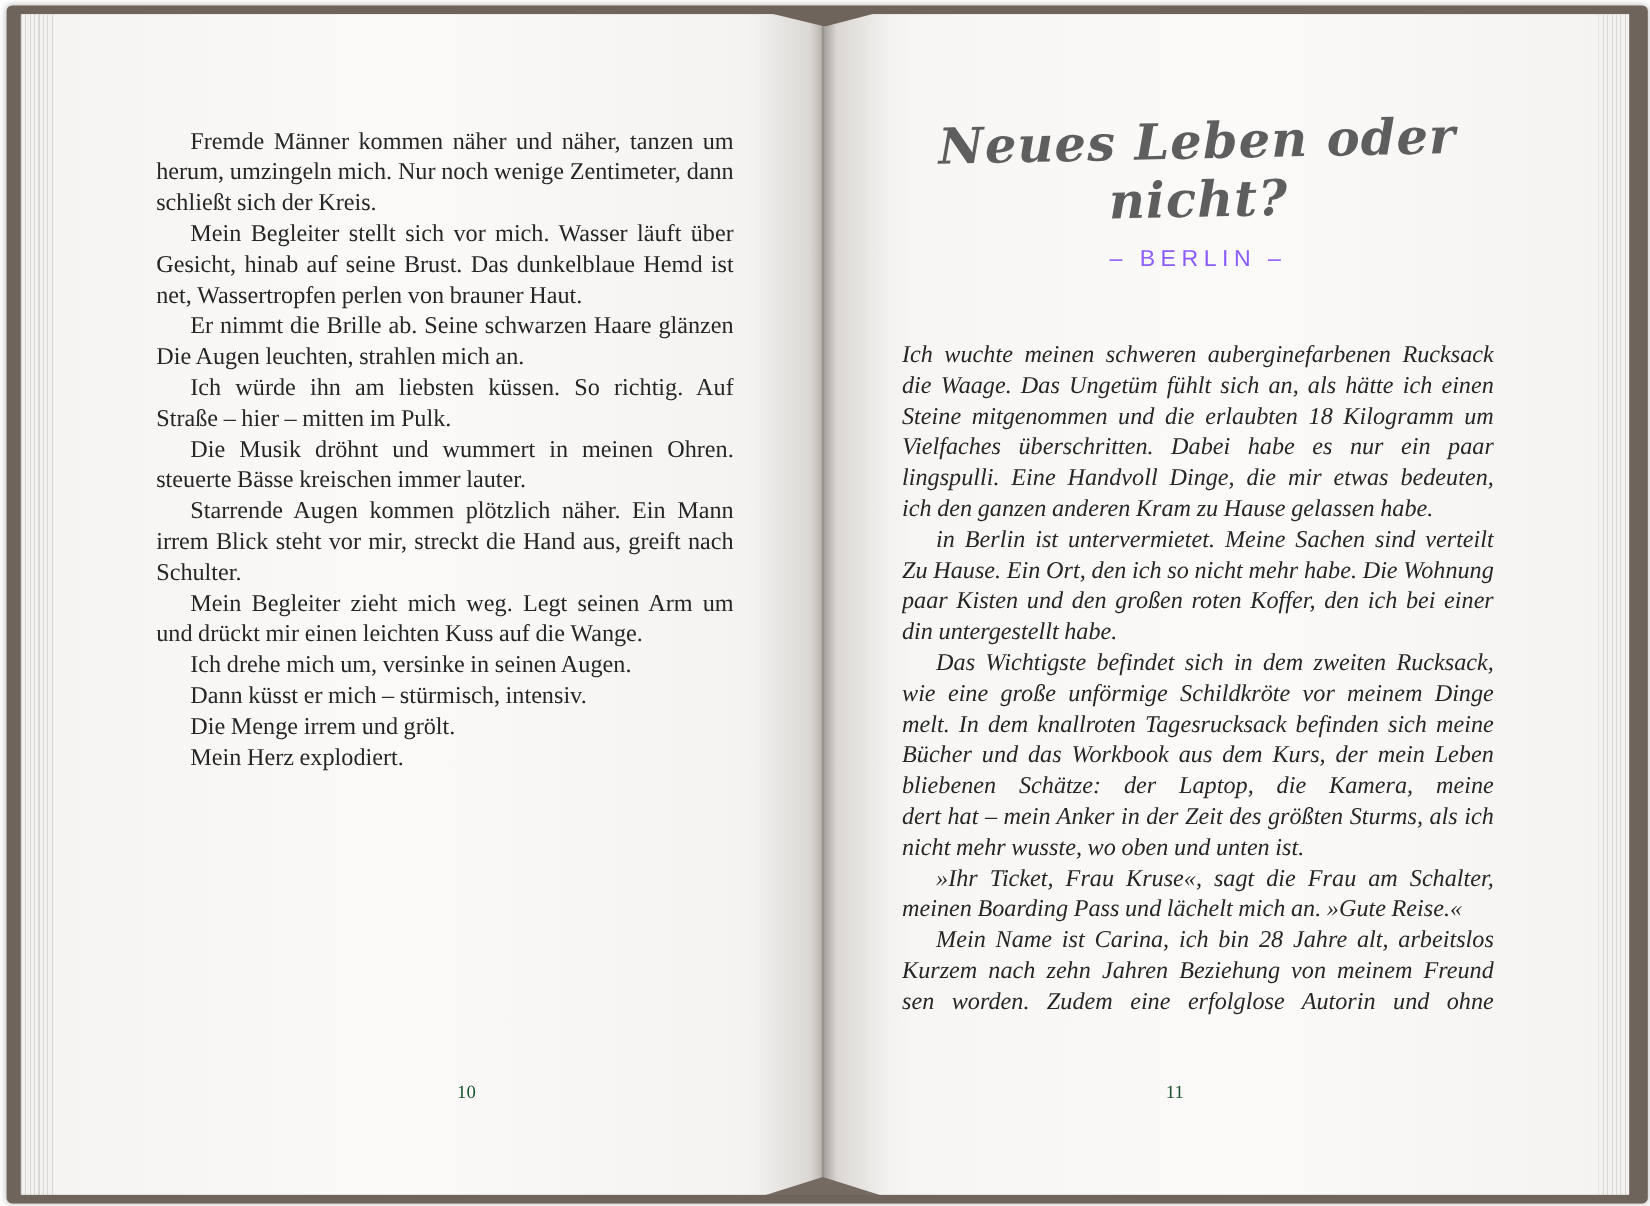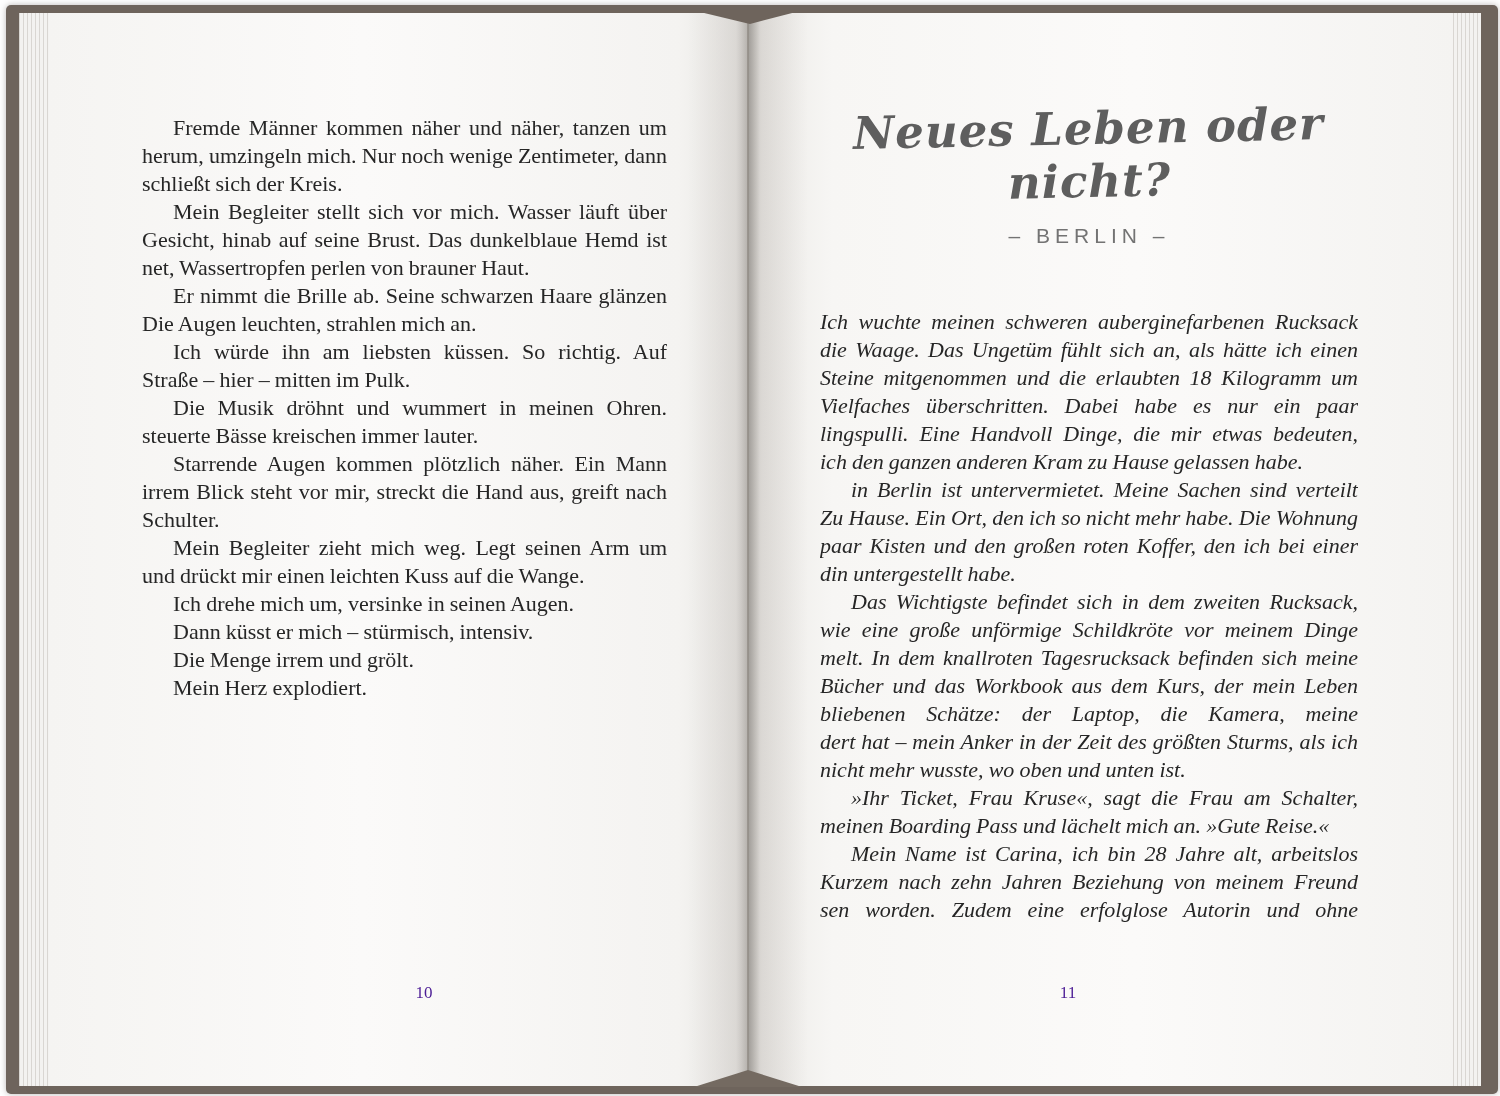--- a/index.html
+++ b/index.html
@@ -54,23 +54,23 @@
   .line.last{text-align-last:left;}
   .para.indent .line:first-child{text-indent:31px;}
   .chapter-title{
     position:absolute;left:820px;top:102px;width:538px;text-align:center;
     font-family:"DejaVu Serif", serif;font-style:italic;font-weight:700;
     font-size:45px;color:#5e5e5e;letter-spacing:1px;transform:rotate(-1.2deg);
   }
   .chapter-subtitle{
     position:absolute;left:820px;top:224px;width:538px;text-align:center;
     font-family:"Liberation Sans", sans-serif;font-size:21px;letter-spacing:5px;
-    color:#737373;
+    color:#8b5cf6;
   }
-  .page-number{position:absolute;top:983px;width:48px;text-align:center;font-size:17px;color:#4c1d95;}
+  .page-number{position:absolute;top:983px;width:48px;text-align:center;font-size:17px;color:#14532d;}
   #pn-left{left:400px;}
   #pn-right{left:1044px;}
 </style>
 </head>
 <body>
 
 <div class="cover"></div>
 
 <div class="pages">
   <div class="edge-stack-left"></div>

